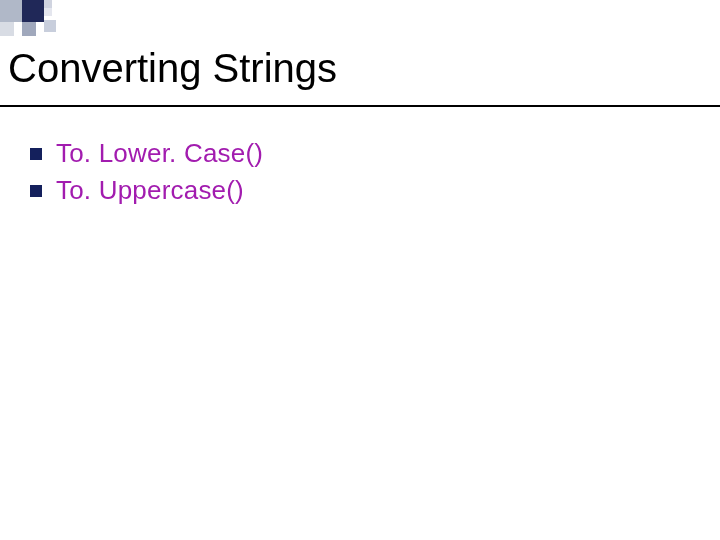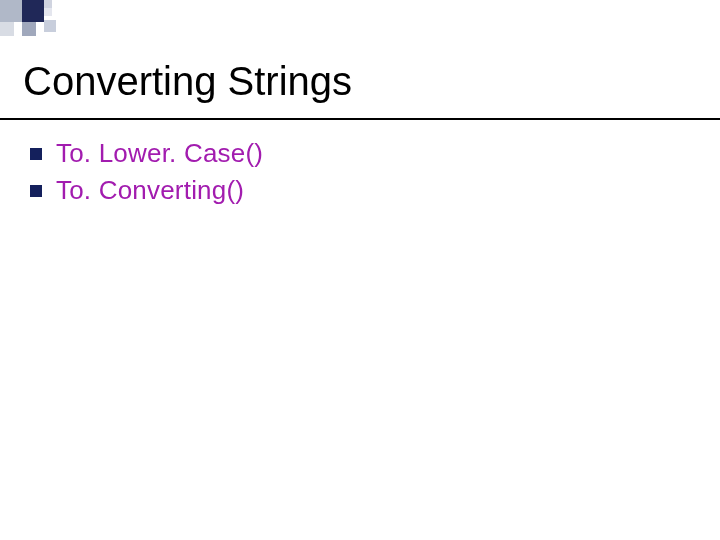--- a/index.html
+++ b/index.html
@@ -22,23 +22,22 @@
     .sq1 { left: 0; top: 0; width: 22px; height: 22px; background: #b0b8c8; }
     .sq2 { left: 22px; top: 0; width: 22px; height: 22px; background: #202858; }
     .sq3 { left: 0; top: 22px; width: 14px; height: 14px; background: #d8dce4; }
     .sq4 { left: 22px; top: 22px; width: 14px; height: 14px; background: #a0a8bc; }
     .sq5 { left: 44px; top: 0; width: 8px; height: 8px; background: #d0d4e0; }
     .sq6 { left: 44px; top: 8px; width: 8px; height: 8px; background: #e4e6ee; }
     .sq7 { left: 44px; top: 20px; width: 12px; height: 12px; background: #c8cedc; }
     .title-area {
       position: absolute;
       top: 46px;
-      left: 23px;
+      left: 8px;
       right: 24px;
-      margin-top: 13px;
     }
     .slide-title {
       font-size: 40px;
       font-weight: 400;
       color: #000000;
       letter-spacing: 0px;
       padding-bottom: 14px;
     }
     .title-underline {
       position: absolute;
@@ -90,15 +89,15 @@
   <div class="title-underline"></div>
 </div>
 
 <div class="content-area">
   <div class="bullet-item">
     <div class="bullet-marker"></div>
     <span class="bullet-text">To. Lower. Case()</span>
   </div>
   <div class="bullet-item">
     <div class="bullet-marker"></div>
-    <span class="bullet-text">To. Converting()</span>
+    <span class="bullet-text">To. Uppercase()</span>
   </div>
 </div>
 
 </body></html>

